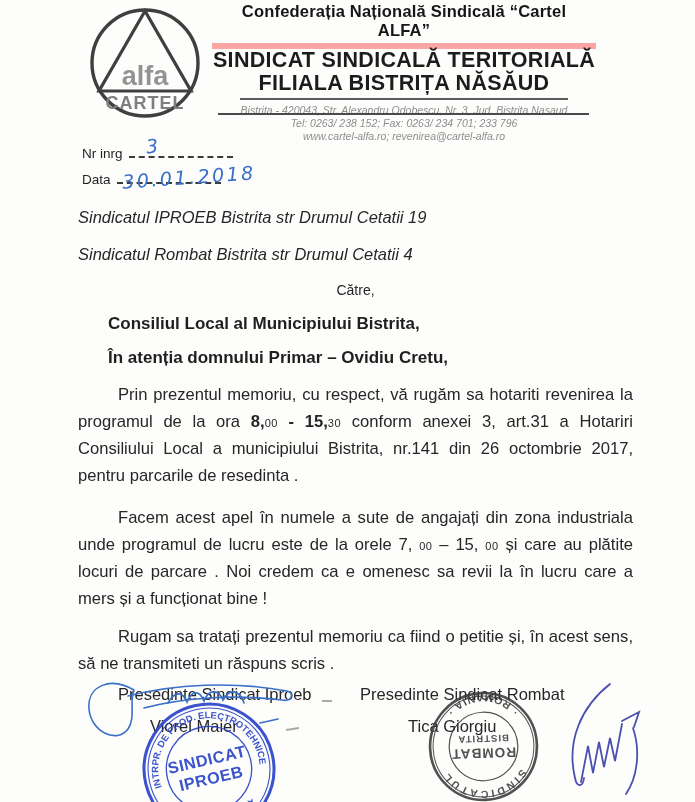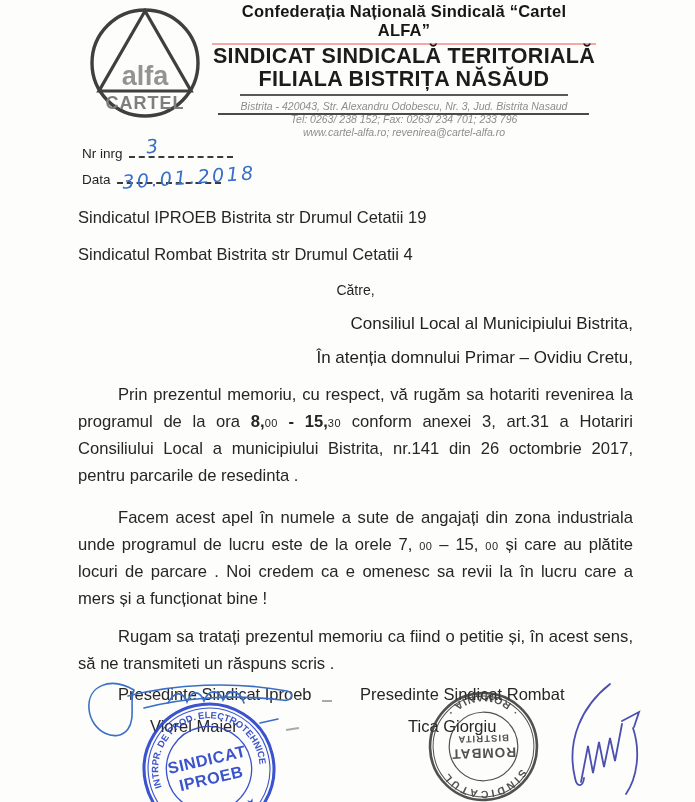--- a/index.html
+++ b/index.html
@@ -6,39 +6,39 @@
   .page{
     position:relative;width:695px;height:802px;background:#fdfdfc;
     font-family:"Liberation Sans",sans-serif;color:#2a2a2a;overflow:hidden;
     margin:0 auto;
   }
   
   .letterhead{position:relative;height:122px;}
   .logo{position:absolute;left:84px;top:6px;width:122px;height:114px;}
   .head-text{position:absolute;left:212px;top:2px;width:384px;text-align:center;}
   .org{display:inline-block;font-size:16.5px;font-weight:bold;color:#161616;
-       padding:0 4px 3px 4px;border-bottom:2px solid #fca5a5;letter-spacing:.2px;}
+       padding:0 4px 3px 4px;border-bottom:6px solid #fca5a5;letter-spacing:.2px;}
   .union{font-size:21.5px;font-weight:bold;color:#1c1c1c;line-height:23px;letter-spacing:.3px;}
   .sep-thin{width:328px;border-top:2px solid #5a5a5a;margin:3px auto 4px auto;}
   .addr{font-size:10.5px;color:#8d8d8d;line-height:13px;font-style:italic;}
   .head-rule{position:absolute;left:218px;top:113px;width:371px;border-top:2px solid #4a4a4a;}
   
   .reg{margin:24px 0 0 82px;font-size:13.5px;color:#1f1f1f;}
   .reg-row{position:relative;height:18px;margin-bottom:8px;}
   .reg-row .lbl{display:inline-block;}
   .dash-line{display:inline-block;width:104px;height:9px;border-bottom:2px dashed #3a3a3a;margin-left:6px;}
   .hw{position:absolute;font-family:"DejaVu Sans",sans-serif;font-style:italic;
       color:#3a6fc7;white-space:nowrap;}
   .hw-nr{left:64px;top:-11px;font-size:19px;transform:rotate(-6deg);}
   .hw-date{left:40px;top:-6px;font-size:19px;letter-spacing:2.5px;transform:rotate(-4deg);}
   
   .recips{margin:18px 62px 0 78px;font-size:16.5px;color:#262626;}
-  .recips div{margin-bottom:18px;}
+  .recips div{margin-bottom:18px;font-style:italic;}
   .salutation{margin:4px 62px 0 78px;text-align:center;font-size:14px;color:#262626;}
-  .addressee{margin:16px 62px 0 108px;font-size:17px;font-weight:normal;color:#1f1f1f;text-align:right;}
+  .addressee{margin:16px 62px 0 108px;font-size:17px;font-weight:bold;color:#1f1f1f;}
   .addressee div{margin-bottom:14px;}
   .para{margin:2px 62px 0 78px;width:555px;text-align:justify;font-size:16.6px;
         line-height:26.5px;color:#262626;text-indent:40px;}
   .para.p2{margin-top:16px;}
   .para.p3{margin-top:12px;}
   .tnum{font-weight:bold;}
   .snum{font-size:11px;letter-spacing:.5px;}
   
   .sig-titles{position:relative;height:22px;margin-top:8px;font-size:16.5px;color:#262626;}
   .sig-titles .t-left{position:absolute;left:118px;}

